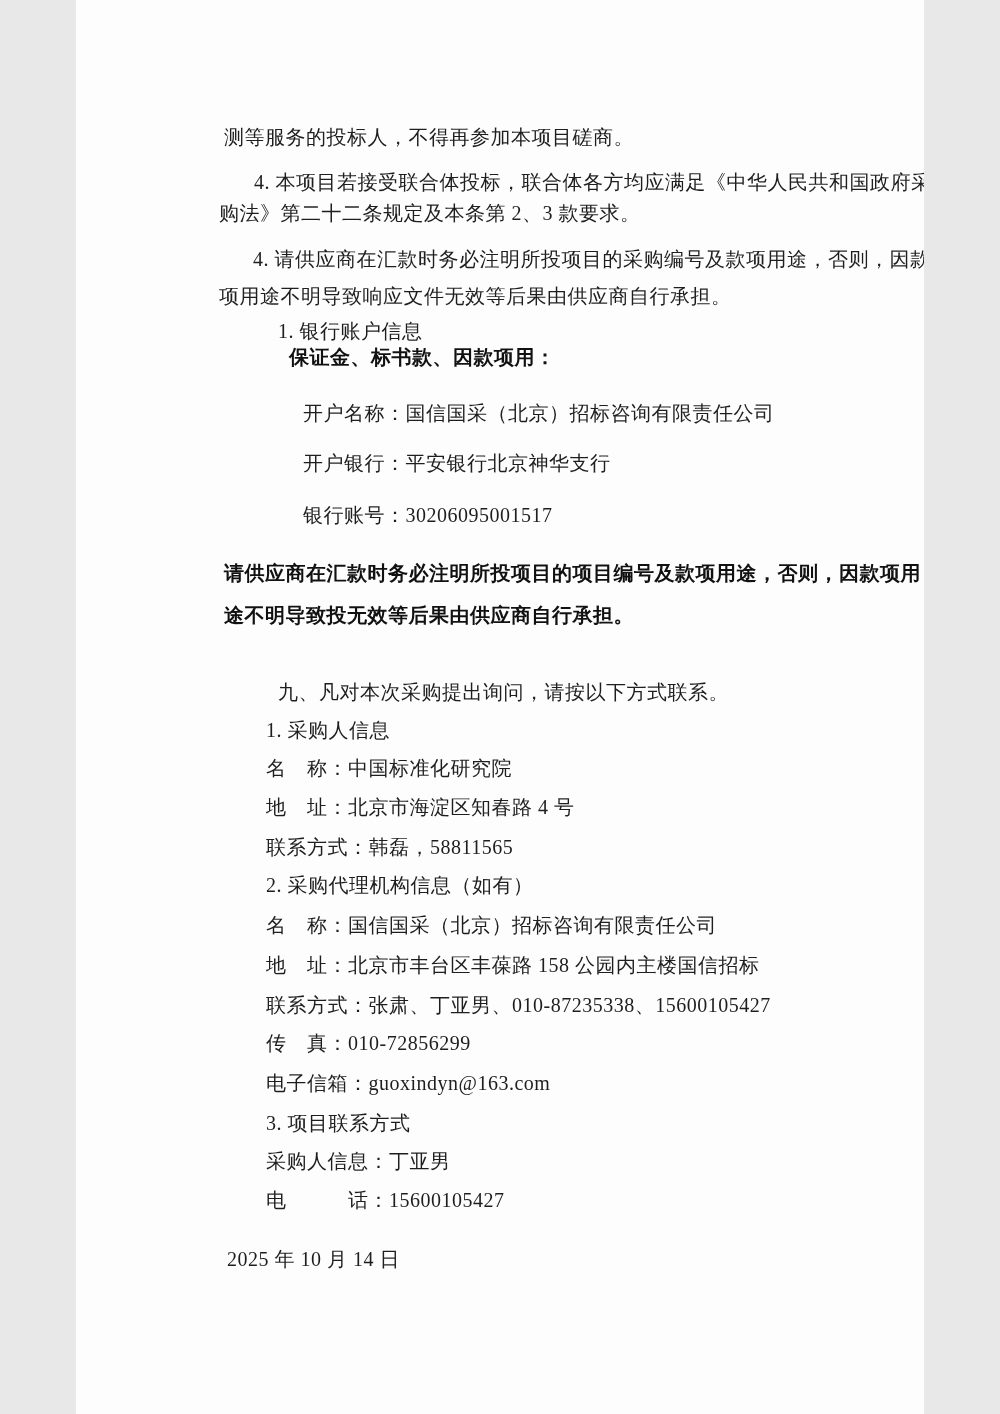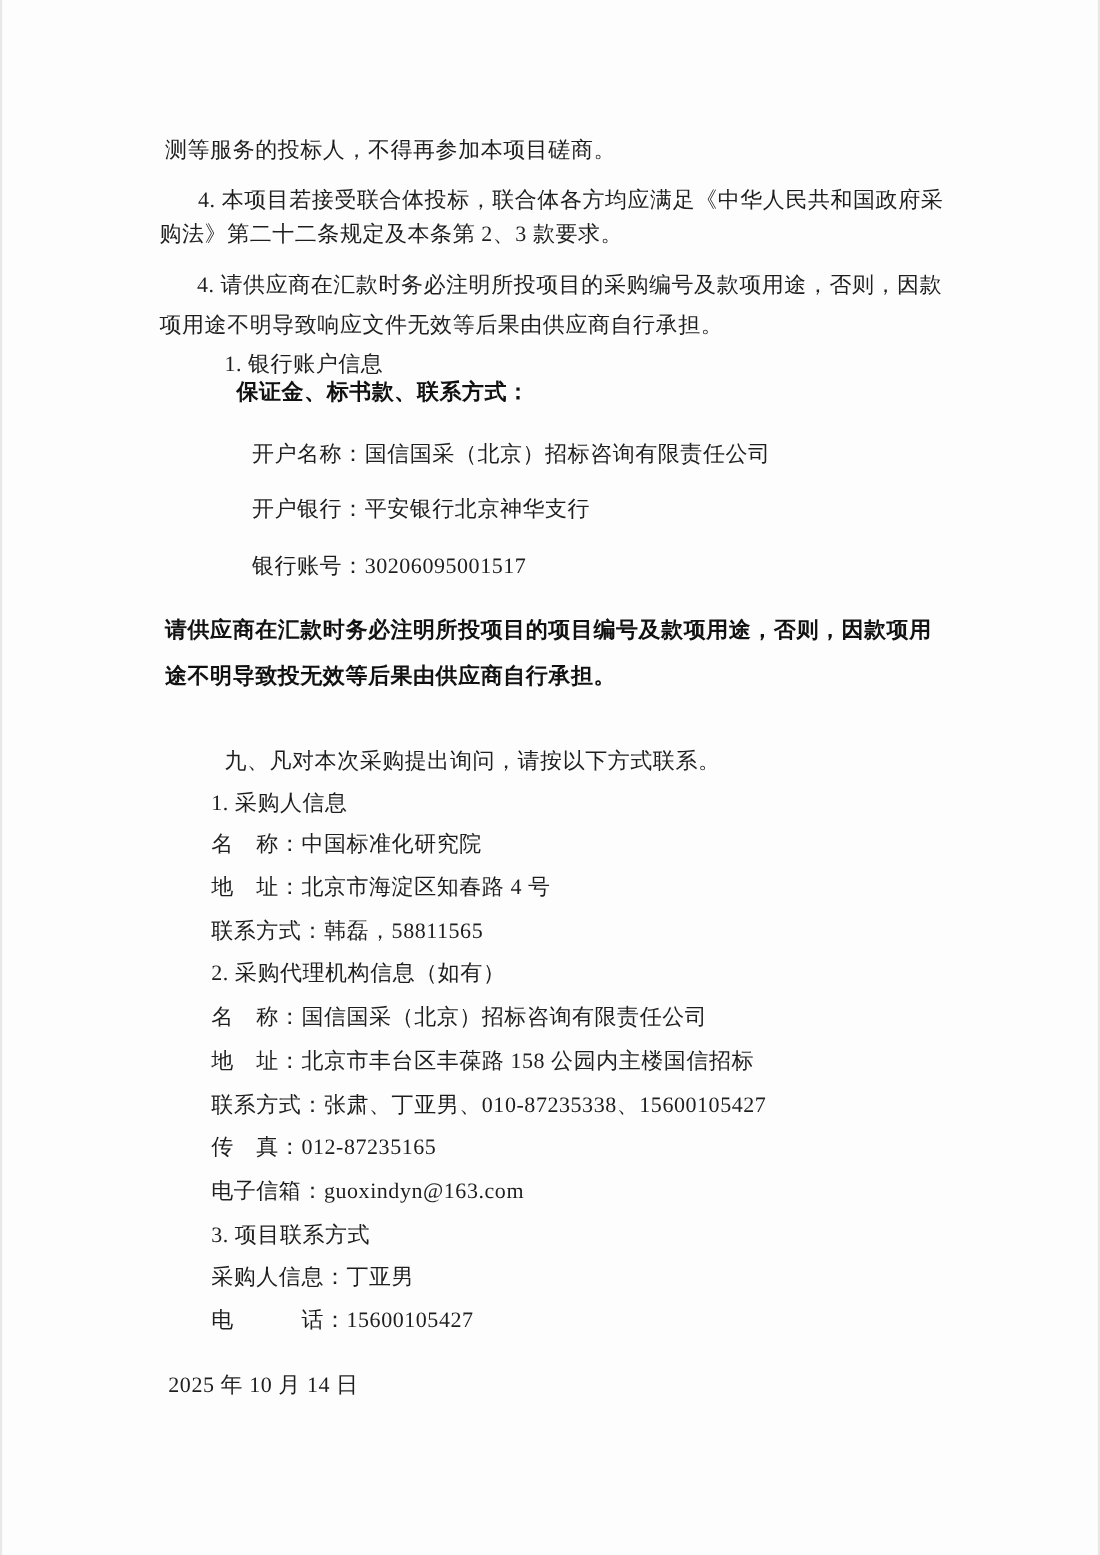--- a/index.html
+++ b/index.html
@@ -2,21 +2,21 @@
 <html lang="zh"><head>
 <meta charset="utf-8">
 <style>
   html, body {
     margin: 0;
     padding: 0;
     background: #e8e8e8;
   }
   .page {
     position: relative;
-    width: 996px;
+    width: 848px;
     height: 1414px;
     margin: 0 auto;
     background: #fdfdfd;
     overflow: hidden;
   }
   .ln {
     position: absolute;
     white-space: pre;
     font-family: "Liberation Serif", "DejaVu Serif", serif;
     font-size: 20px;
@@ -40,21 +40,21 @@
   <div class="ln" style="left:178px; top:172px;">4. 本项目若接受联合体投标，联合体各方均应满足《中华人民共和国政府采</div>
 
   <div class="ln" style="left:143px; top:203px;">购法》第二十二条规定及本条第 2、3 款要求。</div>
 
   <div class="ln" style="left:177px; top:249px;">4. 请供应商在汇款时务必注明所投项目的采购编号及款项用途，否则，因款</div>
 
   <div class="ln" style="left:143px; top:286px;">项用途不明导致响应文件无效等后果由供应商自行承担。</div>
 
   <div class="ln" style="left:202px; top:321px;">1. 银行账户信息</div>
 
-  <div class="ln bold" style="left:213px; top:347px;">保证金、标书款、联系方式：</div>
+  <div class="ln bold" style="left:213px; top:347px;">保证金、标书款、因款项用：</div>
 
   <div class="ln" style="left:227px; top:403px;">开户名称：国信国采（北京）招标咨询有限责任公司</div>
 
   <div class="ln" style="left:227px; top:453px;">开户银行：平安银行北京神华支行</div>
 
   <div class="ln" style="left:227px; top:505px;">银行账号：30206095001517</div>
 
   <div class="ln bold" style="left:148px; top:605px;">途不明导致投无效等后果由供应商自行承担。</div>
 
   <div class="ln bold" style="left:148px; top:563px;">请供应商在汇款时务必注明所投项目的项目编号及款项用途，否则，因款项用</div>
@@ -70,21 +70,21 @@
   <div class="ln" style="left:190px; top:837px;">联系方式：韩磊，58811565</div>
 
   <div class="ln" style="left:190px; top:875px;">2. 采购代理机构信息（如有）</div>
 
   <div class="ln" style="left:190px; top:915px;">名　称：国信国采（北京）招标咨询有限责任公司</div>
 
   <div class="ln" style="left:190px; top:955px;">地　址：北京市丰台区丰葆路 158 公园内主楼国信招标</div>
 
   <div class="ln" style="left:190px; top:995px;">联系方式：张肃、丁亚男、010-87235338、15600105427</div>
 
-  <div class="ln" style="left:190px; top:1033px;">传　真：012-87235165</div>
+  <div class="ln" style="left:190px; top:1033px;">传　真：010-72856299</div>
 
   <div class="ln" style="left:190px; top:1073px;">电子信箱：guoxindyn@163.com</div>
 
   <div class="ln" style="left:190px; top:1113px;">3. 项目联系方式</div>
 
   <div class="ln" style="left:190px; top:1151px;">采购人信息：丁亚男</div>
 
   <div class="ln" style="left:190px; top:1190px;">电　　　话：15600105427</div>
 
   <div class="ln" style="left:151px; top:1249px;">2025 年 10 月 14 日</div>

